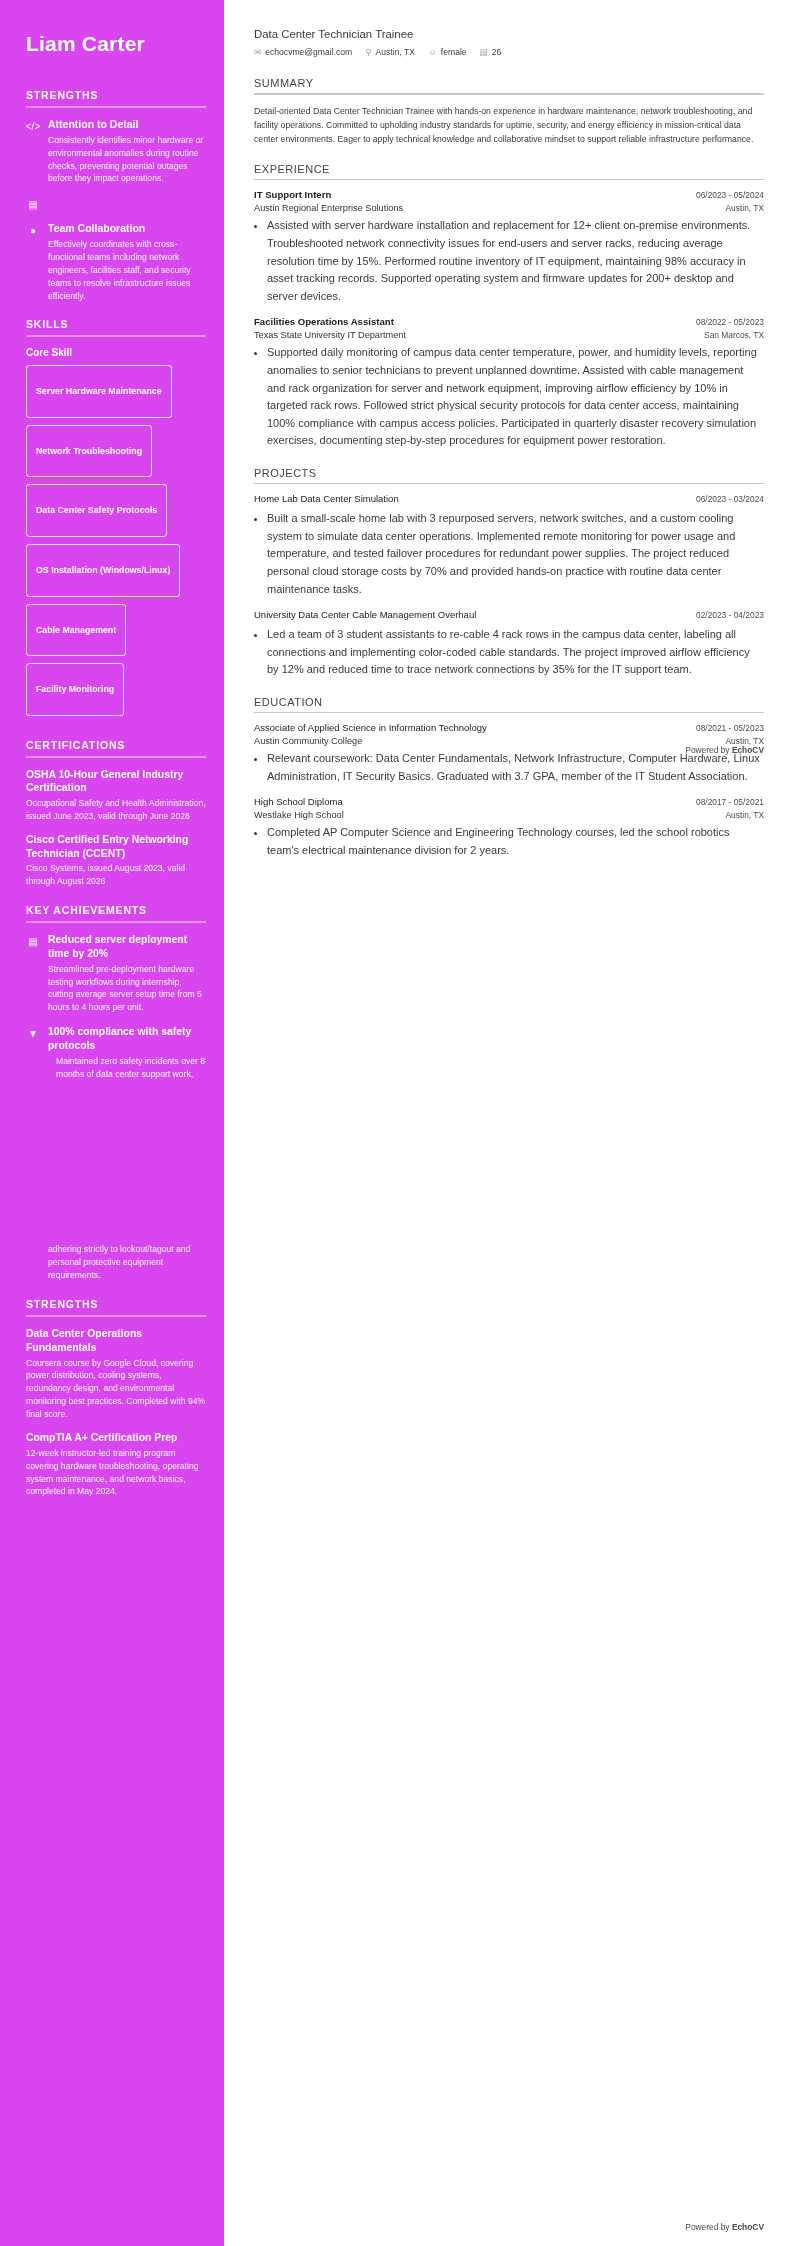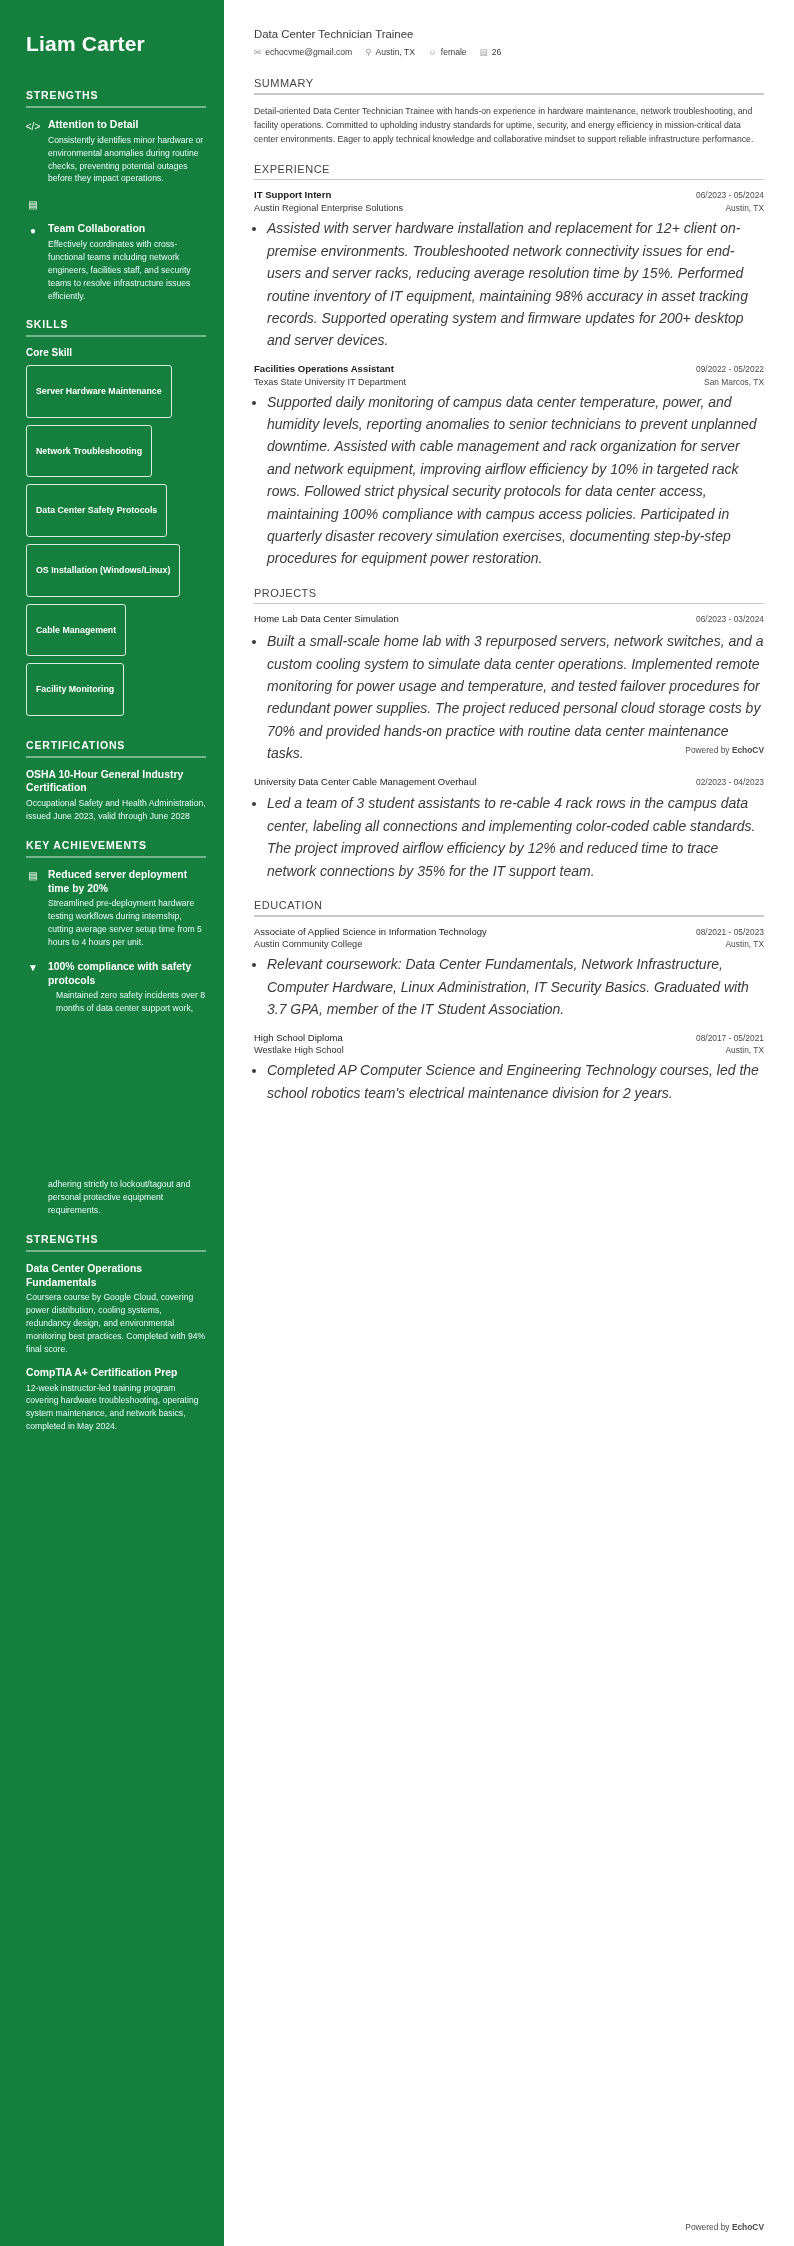--- a/index.html
+++ b/index.html
@@ -15,21 +15,21 @@
     position: relative;
     width: 794px;
     min-height: 2246px;
     display: flex;
     align-items: stretch;
   }
   
   .sidebar {
     width: 224px;
     flex: 0 0 224px;
-    background: #15803d;
+    background: #d946ef;
     color: #ffffff;
     padding: 26px 18px 40px 26px;
   }
   .name {
     font-size: 21px;
     font-weight: bold;
     letter-spacing: .2px;
     margin: 6px 0 34px 0;
     line-height: 1.1;
   }
@@ -190,25 +190,24 @@
     gap:4px;
     margin-top: 1px;
   }
   .entry-org { font-size: 9.2px; color:#333; }
   .entry-loc { font-size: 8.4px; color:#4a4a4a; white-space:nowrap; }
   ul.bullets {
     margin: 4px 0 0 0;
     padding-left: 13px;
   }
   ul.bullets li {
-    font-size: 14px;
+    font-size: 11px;
     line-height: 1.6;
     color:#3a3a3a;
     margin-bottom: 2px;
-    font-style: italic;
   }
   .proj-title {
     font-size: 9.5px;
     color:#222;
     line-height:1.35;
   }
   .footer-mid {
     position:absolute;
     right: 30px;
     top: 745px;
@@ -271,20 +270,24 @@
         </div>
     </section>
 
     <section class="sb-block">
       <div class="sb-section-title">CERTIFICATIONS</div>
       <div class="sb-rule"></div>
       <div id="cert-list">
   <div class="cert">
     <div class="cert-title">OSHA 10-Hour General Industry Certification</div>
     <div class="cert-sub">Occupational Safety and Health Administration, issued June 2023, valid through June 2028</div>
+  </div>
+  <div class="cert">
+    <div class="cert-title">Cisco Certified Entry Networking Technician (CCENT)</div>
+    <div class="cert-sub">Cisco Systems, issued August 2023, valid through August 2026</div>
   </div>
         </div>
     </section>
 
     <section class="sb-block">
       <div class="sb-section-title">KEY ACHIEVEMENTS</div>
       <div class="sb-rule"></div>
       <div id="ach-list">
   <div class="ach">
     <span class="s-ico">▤</span>
@@ -365,21 +368,21 @@
         <span class="entry-org">Austin Regional Enterprise Solutions</span>
         <span class="entry-loc">Austin, TX</span>
       </div>
       <ul class="bullets">
               <li>Assisted with server hardware installation and replacement for 12+ client on-premise environments. Troubleshooted network connectivity issues for end-users and server racks, reducing average resolution time by 15%. Performed routine inventory of IT equipment, maintaining 98% accuracy in asset tracking records. Supported operating system and firmware updates for 200+ desktop and server devices.</li>
             </ul>
     </div>
     <div class="entry">
       <div class="entry-head">
         <span class="entry-title">Facilities Operations Assistant</span>
-        <span class="entry-date">09/2022 - 05/2022</span>
+        <span class="entry-date">08/2022 - 05/2023</span>
       </div>
 
       <div class="entry-sub">
         <span class="entry-org">Texas State University IT Department</span>
         <span class="entry-loc">San Marcos, TX</span>
       </div>
       <ul class="bullets">
               <li>Supported daily monitoring of campus data center temperature, power, and humidity levels, reporting anomalies to senior technicians to prevent unplanned downtime. Assisted with cable management and rack organization for server and network equipment, improving airflow efficiency by 10% in targeted rack rows. Followed strict physical security protocols for data center access, maintaining 100% compliance with campus access policies. Participated in quarterly disaster recovery simulation exercises, documenting step-by-step procedures for equipment power restoration.</li>
             </ul>
     </div>

